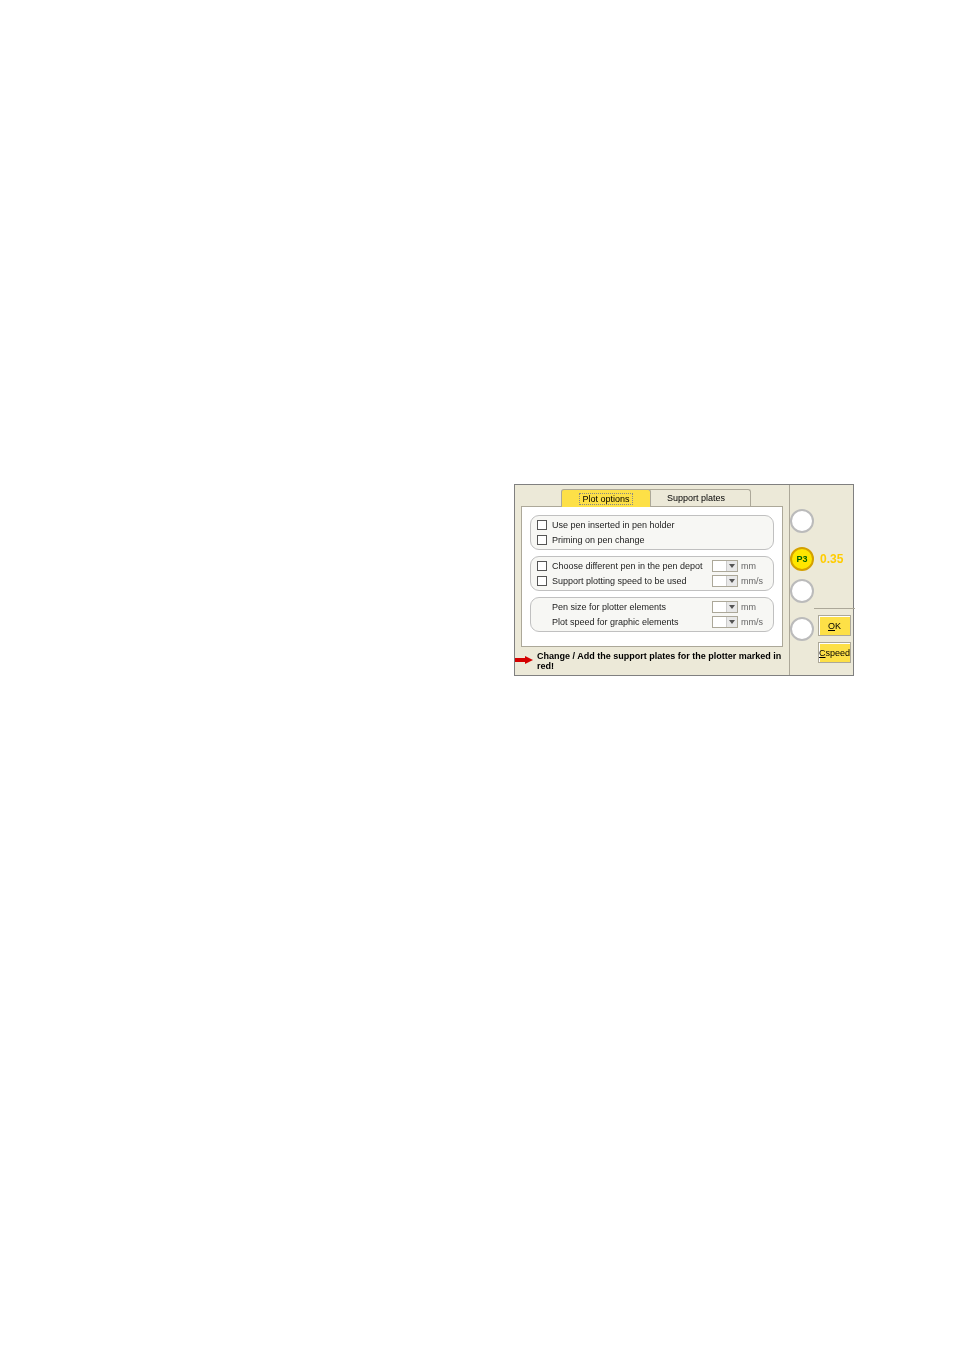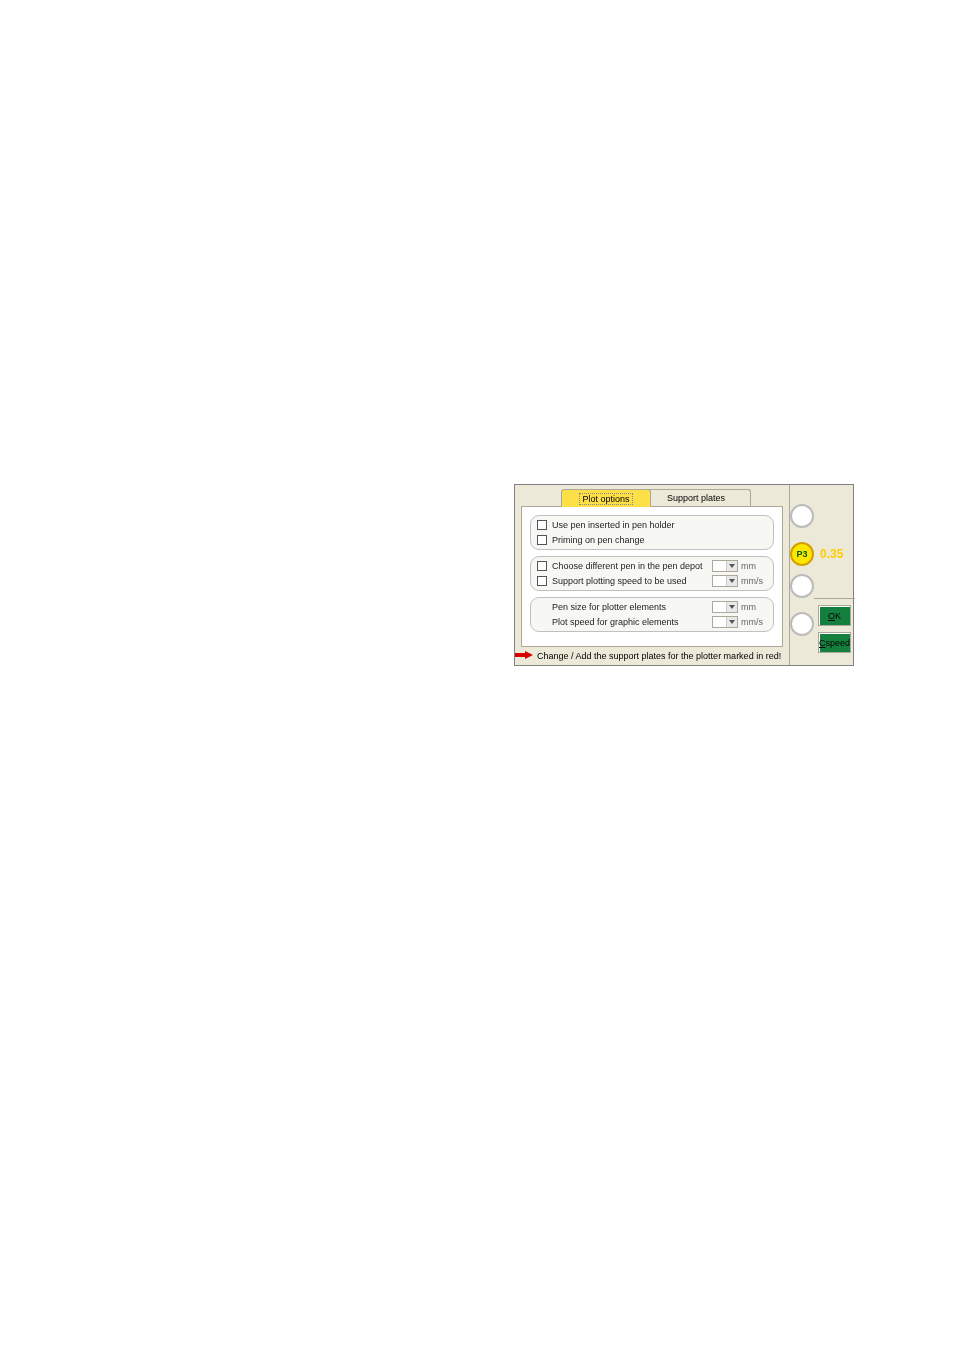--- a/index.html
+++ b/index.html
@@ -16,28 +16,28 @@
 .group{border:1px solid #c0c0c0;background:#f7f7f4;padding:1px 6px;margin-bottom:6px;border-radius:9px}
 .row{display:flex;align-items:center;height:14px;margin:1px 0}
 .chk{width:10px;height:10px;border:1px solid #555;background:#fff;margin-right:5px;flex:0 0 auto;box-sizing:border-box}
 .lbl{flex:1;white-space:nowrap;color:#222}
 .dd{width:26px;height:12px;border:1px solid #aca899;background:#fff;display:flex;align-items:center;justify-content:flex-end;box-sizing:border-box;margin-right:3px}
 .dd .arr{width:10px;height:10px;background:#e8e8e8;border-left:1px solid #ccc;display:flex;align-items:center;justify-content:center}
 .dd .arr svg{display:block}
 .unit{width:26px;color:#666}
 .selgroup{margin:6px 6px 4px 6px}
 .selgroup .row{height:13px}
-.warn{display:flex;align-items:center;margin:2px 6px 4px 0;font-weight:normal;font-size:9px}
+.warn{display:flex;align-items:center;margin:2px 6px 4px 0;font-weight:bold;font-size:9px}
 .warn-arrow{margin:0 4px 0 0}
 .pen-slot{width:24px;height:24px;border-radius:50%;border:2px solid #bbb;margin-bottom:14px;background:#fff;box-sizing:border-box}
 .pen-slot.sel{border:2px solid #d4a000;background:#ffe600;display:flex;align-items:center;justify-content:center;font-weight:bold;color:#006000;font-size:9px}
 .pen-wrap{display:flex;align-items:center;width:100%;justify-content:center;position:relative;margin-bottom:8px}
 .pen-wrap .val{position:absolute;left:30px;font-size:12px;color:#ffcc00;font-weight:bold}
 .btns{border-top:1px solid #aca899;padding:6px 4px;display:flex;flex-direction:column;gap:6px;margin-top:auto}
-.btn{height:19px;border:1px solid #aca899;background:#15803d;font-size:9px;display:flex;align-items:center;justify-content:center;cursor:default;box-shadow:inset 1px 1px 0 #fff}
+.btn{height:19px;border:1px solid #aca899;background:#fde047;font-size:9px;display:flex;align-items:center;justify-content:center;cursor:default;box-shadow:inset 1px 1px 0 #fff}
 .ul{text-decoration:underline}
 .right-inner{display:flex;flex-direction:column;align-items:center;flex:1;width:100%}
 </style>
 </head>
 <body>
 
 <div class="dialog">
  <div class="body">
   <div class="left-col">
 

